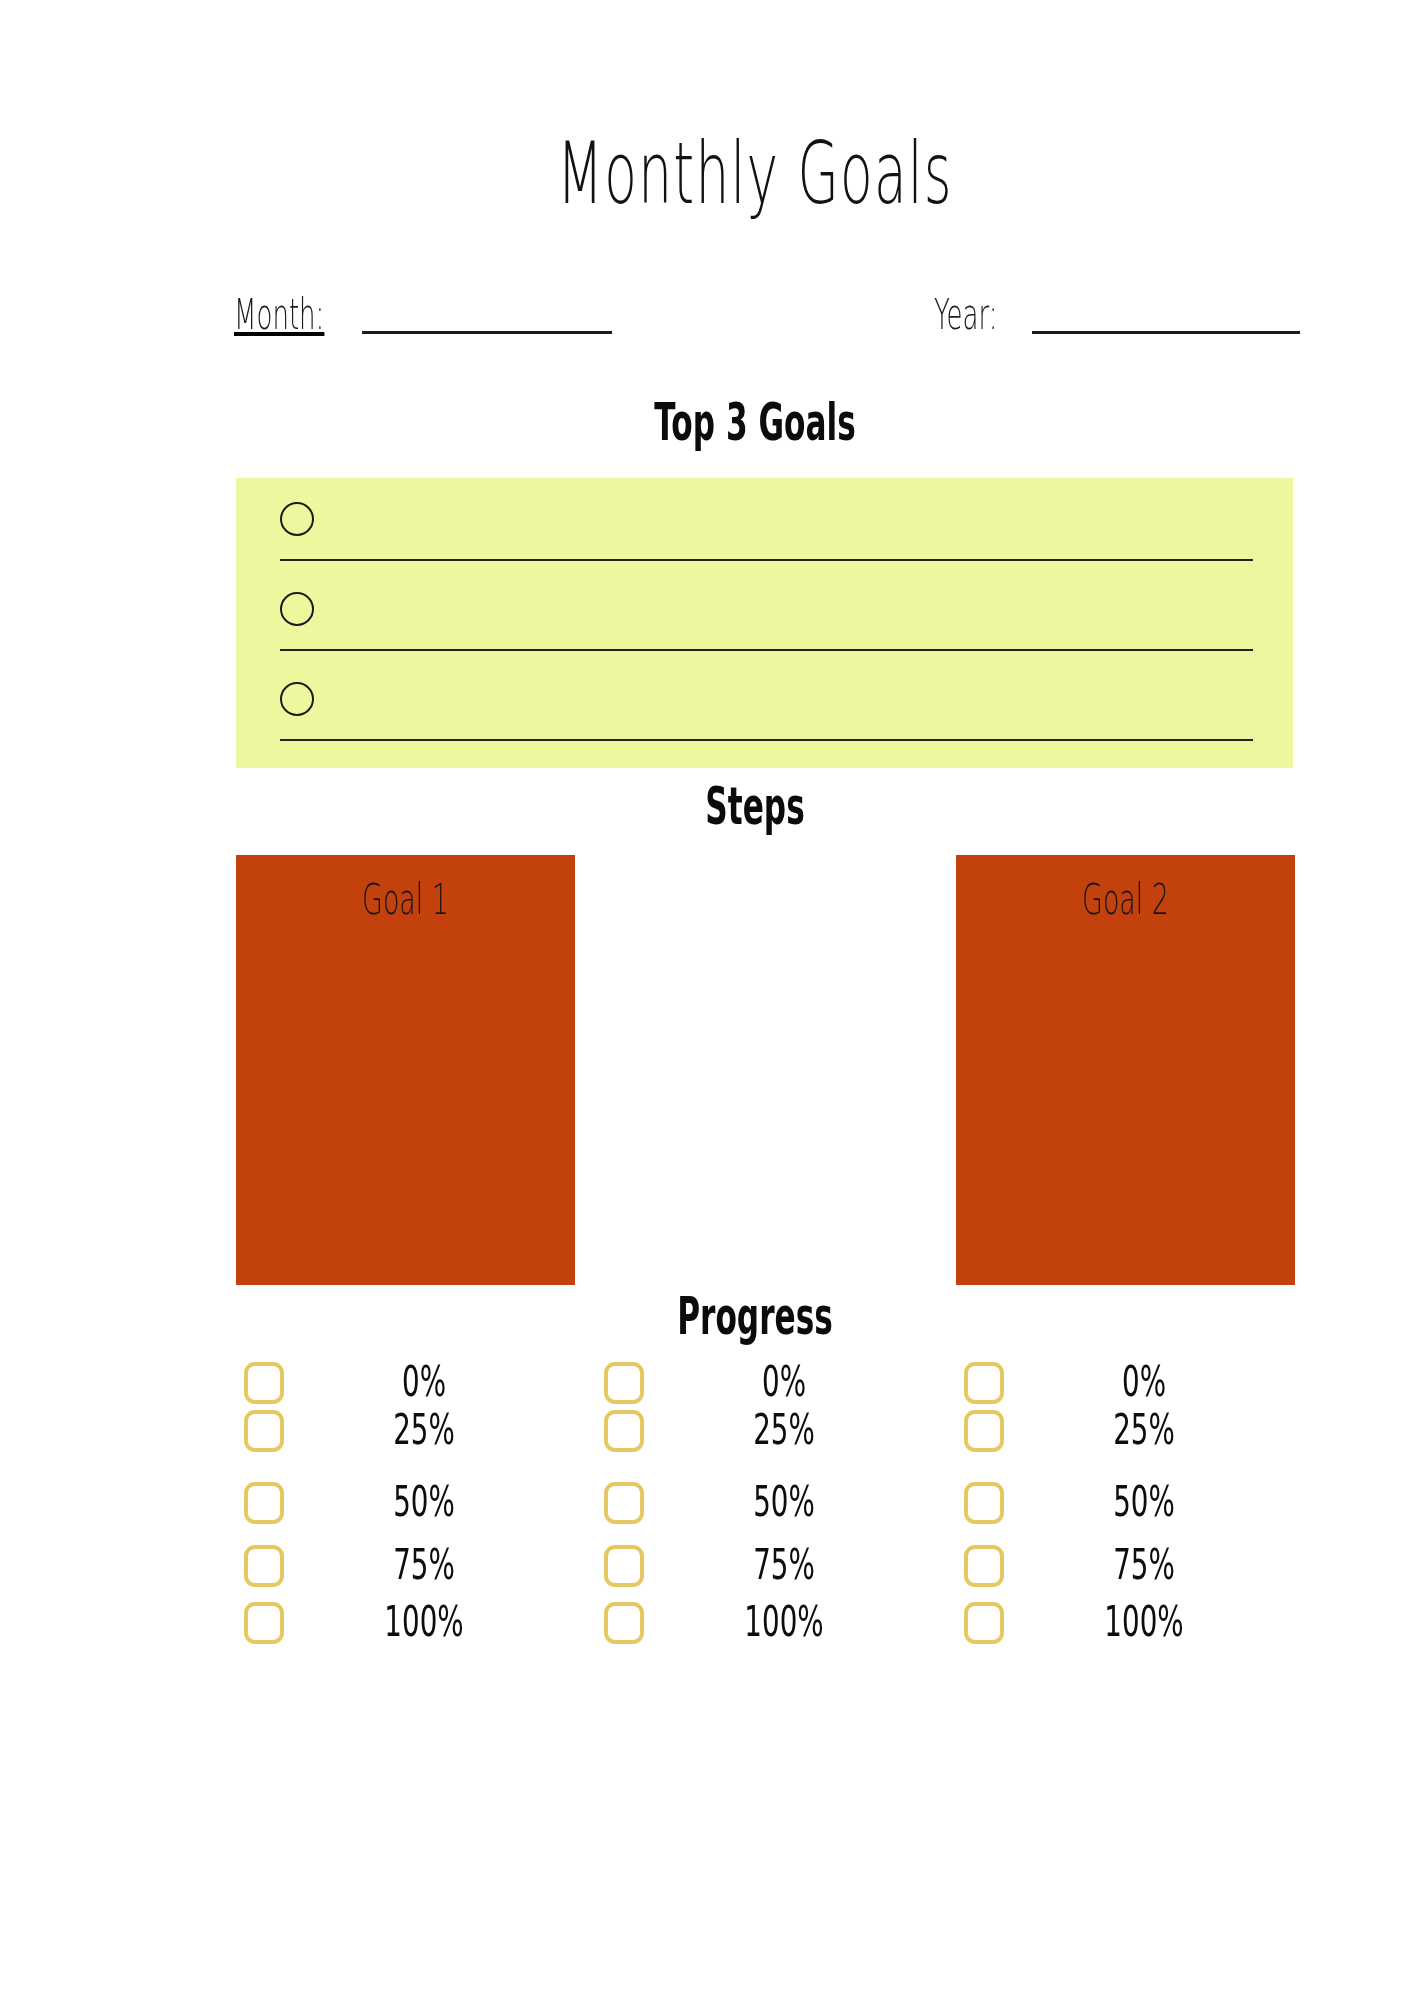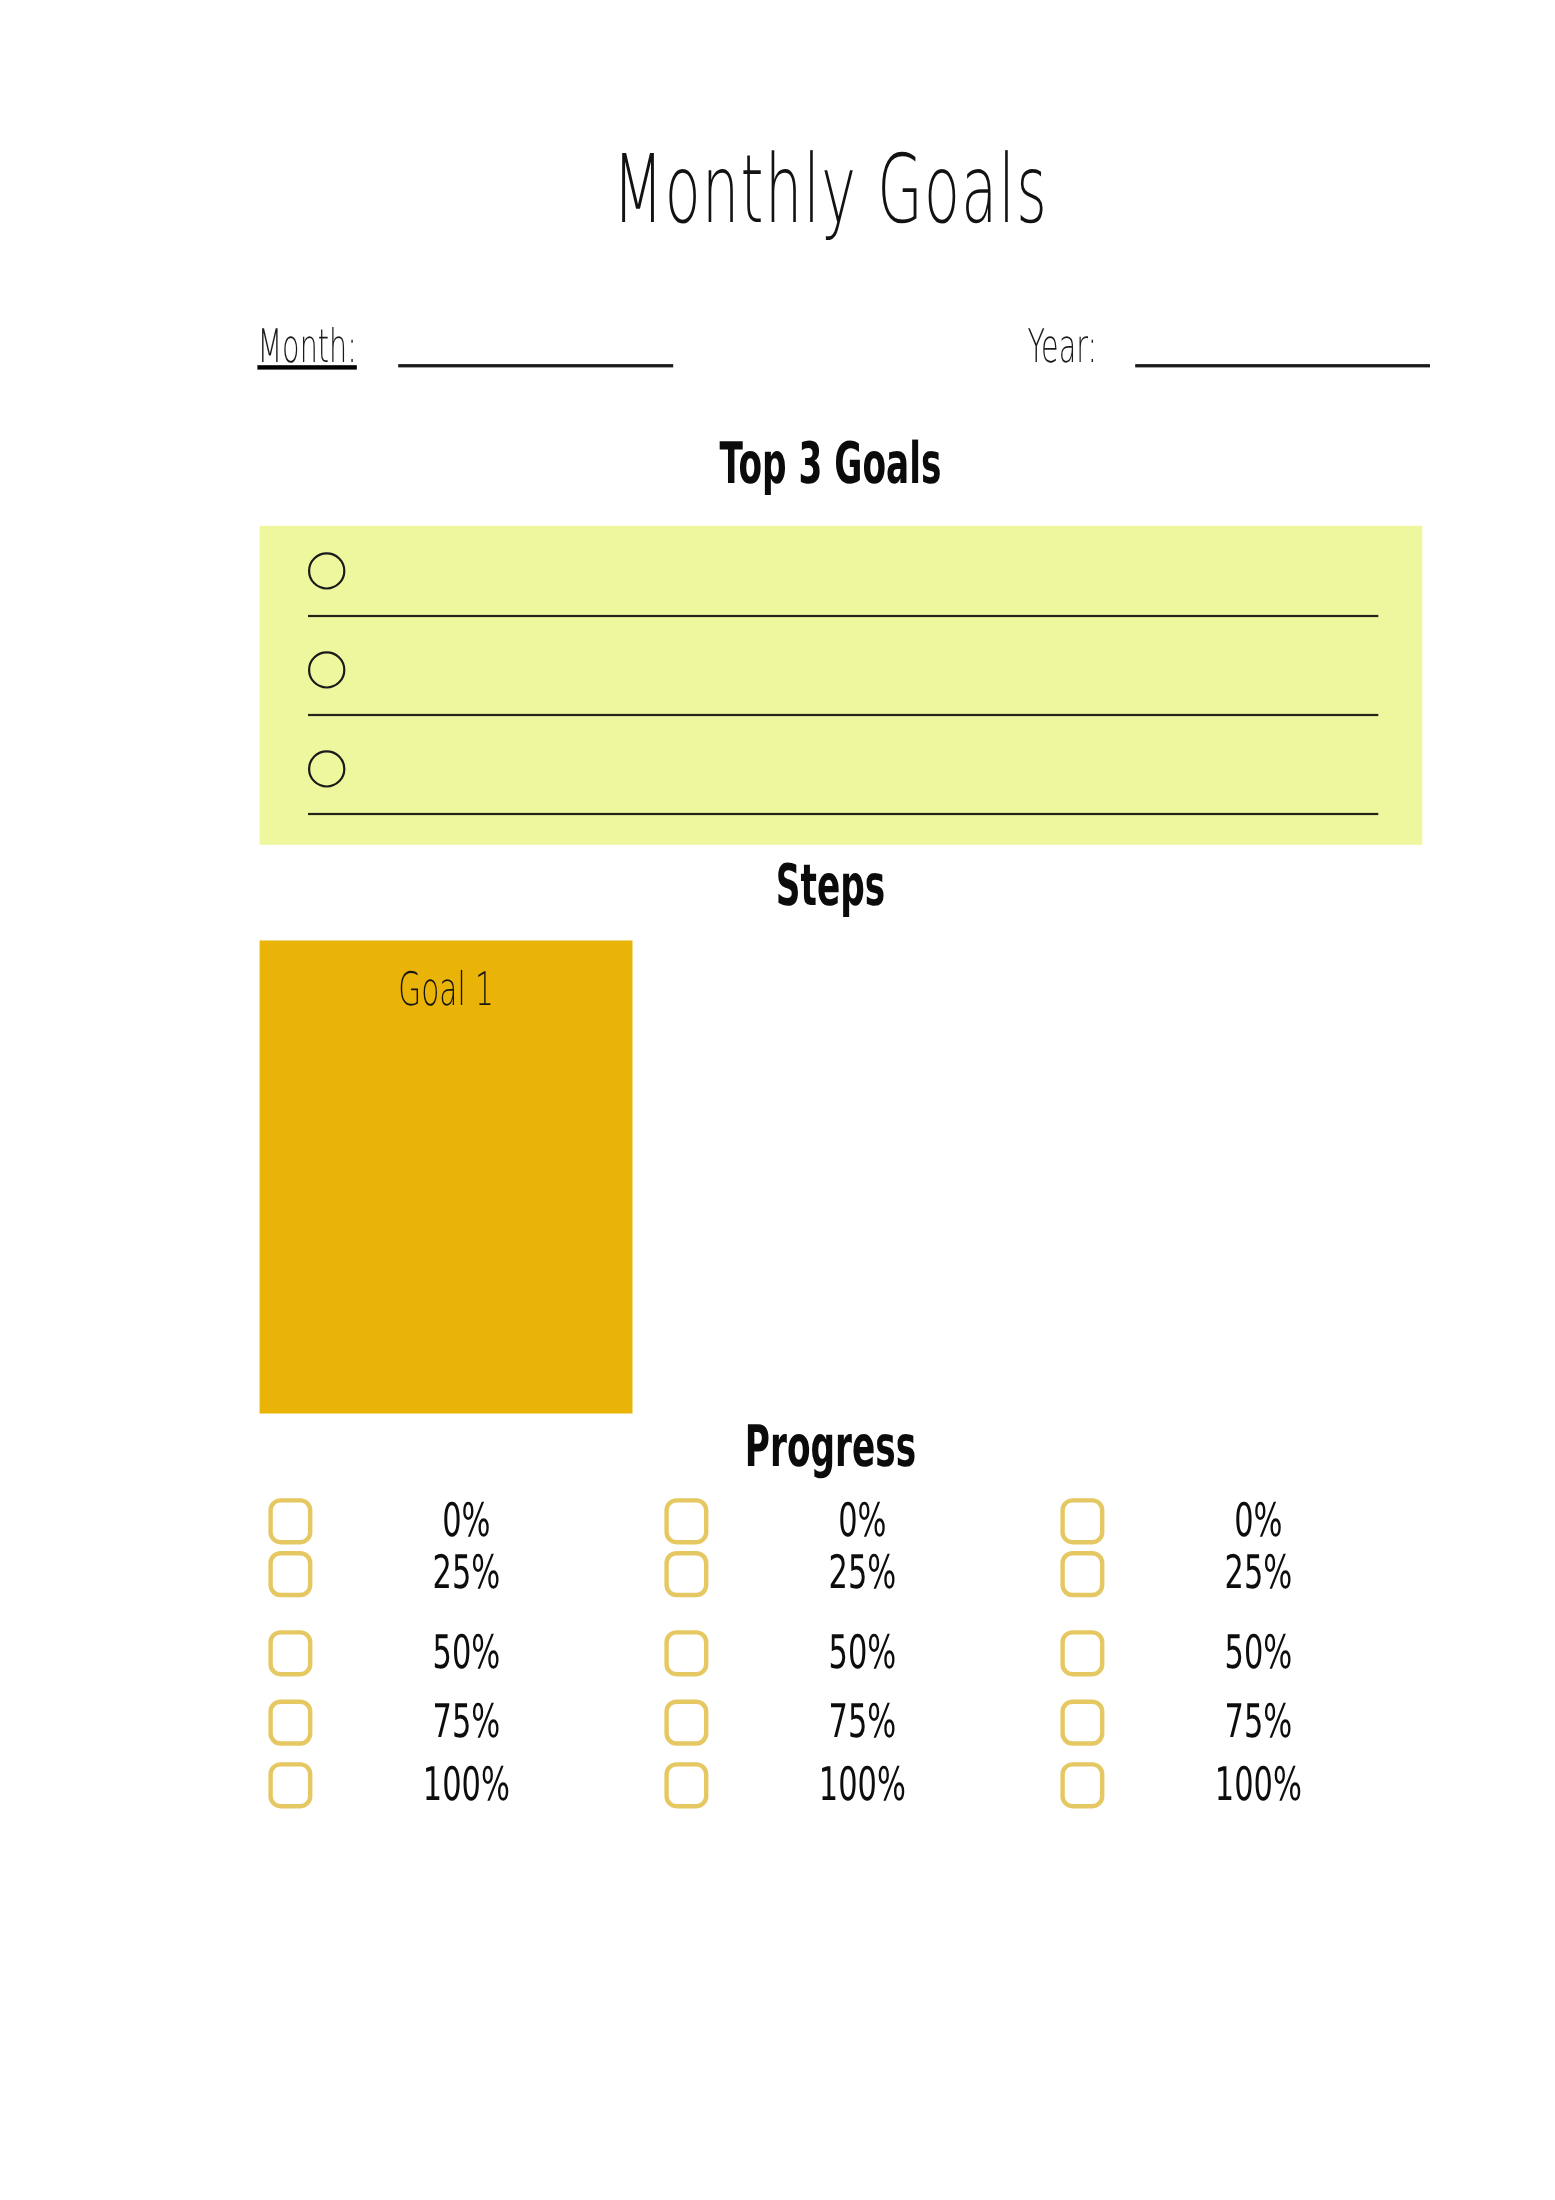--- a/index.html
+++ b/index.html
@@ -135,21 +135,21 @@
     left: 188px;
     top: 855px;
     width: 1059px;
     height: 430px;
     display: flex;
     justify-content: space-between;
   }
   .step-col {
     width: 339px;
     height: 430px;
-    background: #eab308;
+    background: #c2410c;
     position: relative;
   }
   .step-col-label {
     position: absolute;
     left: 0;
     top: 24px;
     width: 339px;
     text-align: center;
     font-family: "DejaVu Sans", sans-serif;
     font-weight: 300;
@@ -248,20 +248,23 @@
       <span class="goal-line"></span>
     </div>
   </div>
 
   <div class="section-heading" id="heading-steps">Steps</div>
 
   <div class="steps-row">
     <div class="step-col">
       <div class="step-col-label">Goal 1</div>
     </div>
+    <div class="step-col">
+      <div class="step-col-label">Goal 2</div>
+    </div>
   </div>
 
   <div class="section-heading" id="heading-progress">Progress</div>
 
   <div class="progress-row">
 
     <div class="progress-col">
       <div class="progress-item p0">
         <span class="progress-box"></span>
         <span class="progress-label">0%</span>

